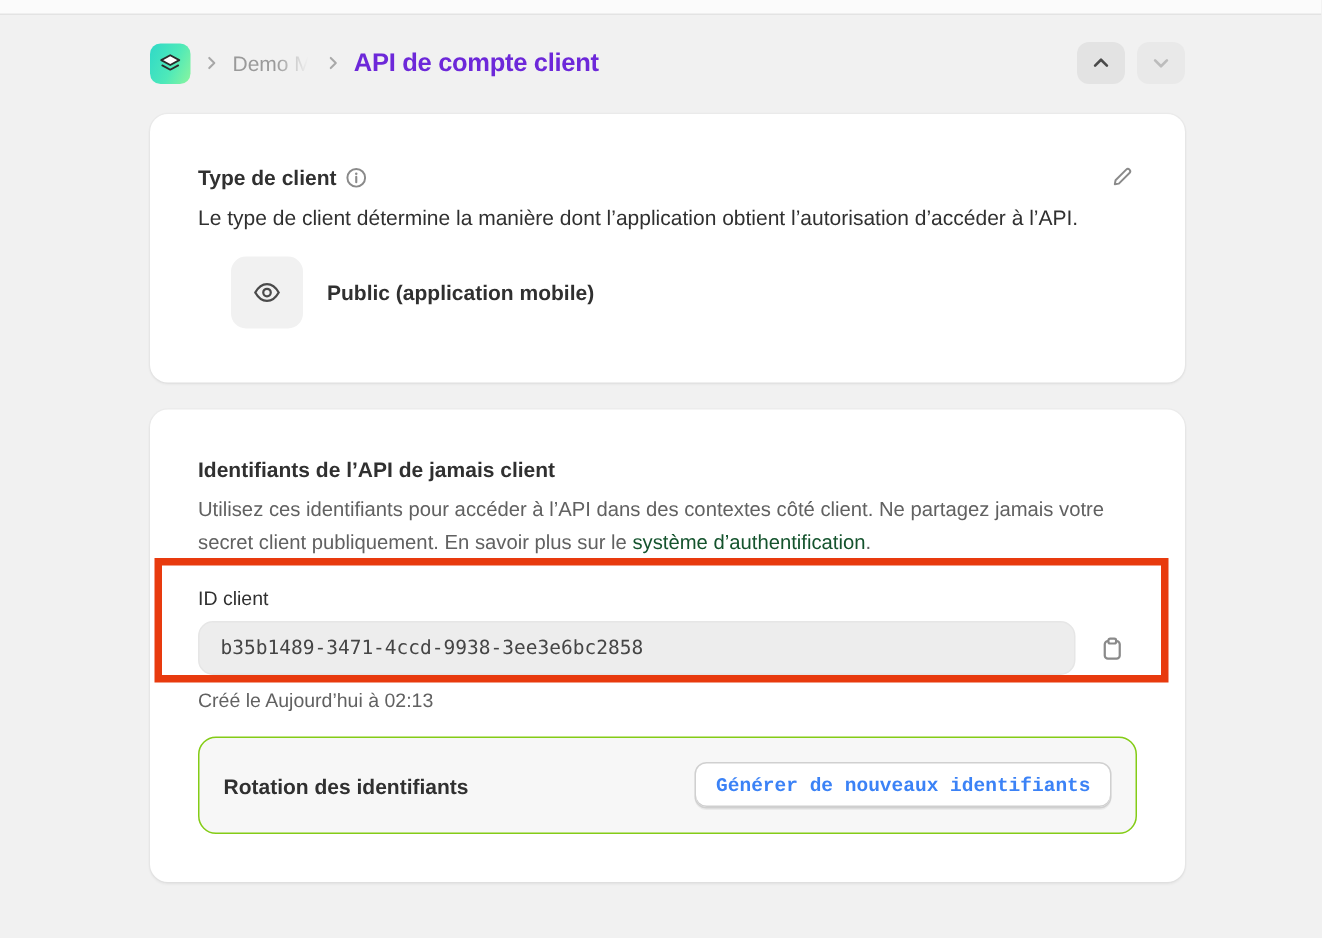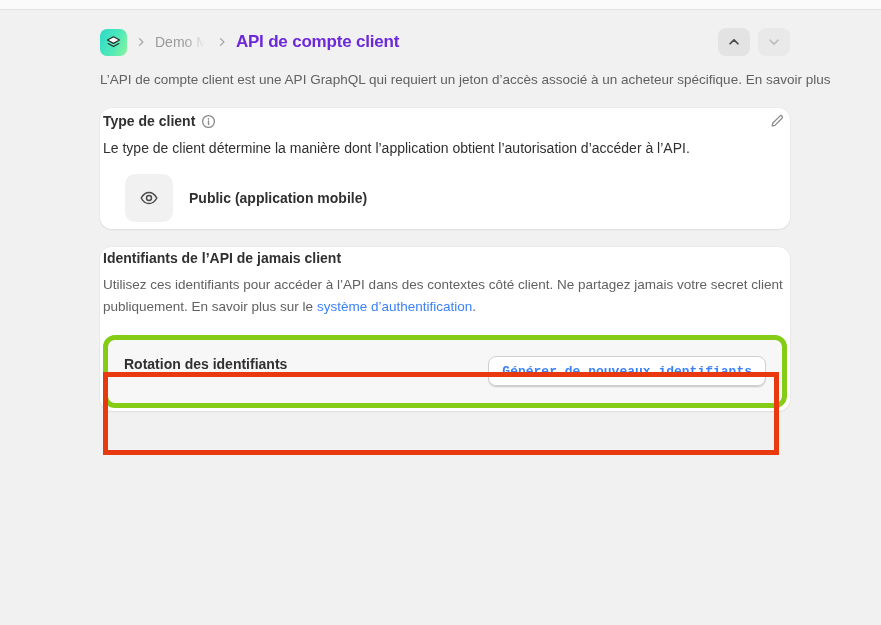--- a/index.html
+++ b/index.html
@@ -37,57 +37,57 @@
   }
   .pager button.disabled { background:#e9e9e9; cursor:default; }
 
   .page-description {
     margin-top:14px; font-size:13.5px; color:#616161;
     white-space:nowrap; overflow:hidden; width:781px; line-height:18px;
   }
 
   
   .card {
-    background:#fff; border-radius:12px; padding:3px;
+    background:#fff; border-radius:12px; padding:32px;
     box-shadow:0 1px 2px rgba(26,26,26,0.07), 0 0 0 1px rgba(0,0,0,0.02);
   }
   .card-1 { margin-top:19px; }
   .card-2 { margin-top:18px; }
 
   .card-head { display:flex; align-items:center; gap:6px; }
   .card-title { font-size:14px; font-weight:700; color:#303030; }
   .edit-btn { margin-left:auto; background:none; border:none; cursor:pointer; padding:2px; display:flex; }
 
   .card-desc { margin-top:7px; font-size:14px; line-height:20px; color:#303030; }
 
   .type-row { display:flex; align-items:center; gap:16px; margin-top:16px; padding-bottom:4px;margin-left:22px; }
   .eye-tile {
     width:48px; height:48px; border-radius:10px; background:#f1f1f1;
     display:flex; align-items:center; justify-content:center;
   }
   .type-value { font-size:14px; font-weight:700; color:#303030; }
 
   .cred-desc { margin-top:8px; font-size:13.5px; line-height:22px; color:#616161; }
-  .auth-link { color:#3b82f6; text-decoration:none; cursor:pointer;text-align:center; }
+  .auth-link { color:#14532d; text-decoration:none; cursor:pointer;text-align:center; }
 
   .field { margin-top:17px; }
   .field-label { font-size:13px; color:#303030; line-height:18px; }
   .field-row { display:flex; align-items:center; gap:14px; margin-top:6px; }
   .id-input {
     flex:1 1 auto; height:36px; background:#ededed; border:1px solid #e6e6e6;
     border-radius:10px; display:flex; align-items:center; padding:0 14px;
     font-family:"DejaVu Sans Mono","Liberation Mono",monospace;
     font-size:13px; color:#454545; overflow:hidden; white-space:nowrap; cursor:text;
   }
   .copy-btn { background:none; border:none; cursor:pointer; padding:2px; display:flex; margin-right:6px; }
   .created { margin-top:9px; font-size:13px; color:#616161; }
 
   .subcard {
-    margin-top:17px; background:#f7f7f7; border:5px solid #84cc16; border-radius:12px;
-    padding:16px; display:flex; align-items:flex-start; gap:16px;
+    margin-top:17px; background:#f7f7f7; border:1px solid #84cc16; border-radius:12px;
+    padding:16px; display:flex; align-items:center; gap:16px;
   }
   .subcard-text { flex:1 1 auto; }
   .subcard-title { font-size:14px; font-weight:700; color:#303030; }
   .subcard-desc { margin-top:5px; font-size:13.5px; line-height:20px; color:#616161; max-width:385px; }
   .generate-btn {
     flex:0 0 auto; background:#fff; border:1px solid #d0d0d0; border-radius:8px;
     padding:7px 13px; font-family:Liberation Mono, monospace; font-size:13px; font-weight:700; color:#3b82f6;
     cursor:pointer; box-shadow:0 1px 0 rgba(0,0,0,0.05), inset 0 -1px 0 #cfcfcf;
     white-space:nowrap;
   }
@@ -135,21 +135,20 @@
           </svg>
         </button>
         <button class="disabled">
           <svg width="14" height="14" viewBox="0 0 16 16">
             <path d="M3.5 6 L8 10.5 12.5 6" fill="none" stroke="#bcbcbc" stroke-width="2" stroke-linecap="round" stroke-linejoin="round"></path>
           </svg>
         </button>
       </div>
     </div>
 
-    <p class="page-description">L’API de compte client est une API GraphQL qui requiert un jeton d’accès associé à un acheteur spécifique. En savoir plus</p>
 
     <section class="card card-1">
       <div class="card-head">
         <h2 class="card-title">Type de client</h2>
         <svg width="15" height="15" viewBox="0 0 16 16">
           <circle cx="8" cy="8" r="6.3" fill="none" stroke="#8a8a8a" stroke-width="1.4"></circle>
           <circle cx="8" cy="5.1" r="0.9" fill="#8a8a8a"></circle>
           <path d="M8 7.4 V11.2" stroke="#8a8a8a" stroke-width="1.5" stroke-linecap="round"></path>
         </svg>
         <button class="edit-btn">
@@ -167,20 +166,35 @@
           </svg>
         </span>
         <span class="type-value">Public (application mobile)</span>
       </div>
     </section>
 
     <section class="card card-2">
       <h2 class="card-title">Identifiants de l’API de jamais client</h2>
       <p class="cred-desc"><span>Utilisez ces identifiants pour accéder à l’API dans des contextes côté client. Ne partagez jamais votre secret client publiquement. En savoir plus sur le </span><a class="auth-link">système d’authentification</a><span>.</span></p>
 
+      <div class="field">
+        <div class="field-label">ID client</div>
+        <div class="field-row">
+          <div class="id-input">
+            <span>b35b1489-3471-4ccd-9938-3ee3e6bc2858</span>
+          </div>
+          <button class="copy-btn">
+            <svg width="17" height="17" viewBox="0 0 16 16">
+              <rect x="3.3" y="3.2" width="9.4" height="11" rx="2" fill="none" stroke="#8a8a8a" stroke-width="1.4"></rect>
+              <rect x="5.6" y="1.6" width="4.8" height="3.1" rx="1.1" fill="#ffffff" stroke="#8a8a8a" stroke-width="1.4"></rect>
+            </svg>
+          </button>
+        </div>
+        <p class="created">Créé le Aujourd’hui à 02:13</p>
+      </div>
 
       <div class="subcard">
         <div class="subcard-text">
           <h3 class="subcard-title">Rotation des identifiants</h3>
         </div>
         <button class="generate-btn">Générer de nouveaux identifiants</button>
       </div>
     </section>
 
   </div>

